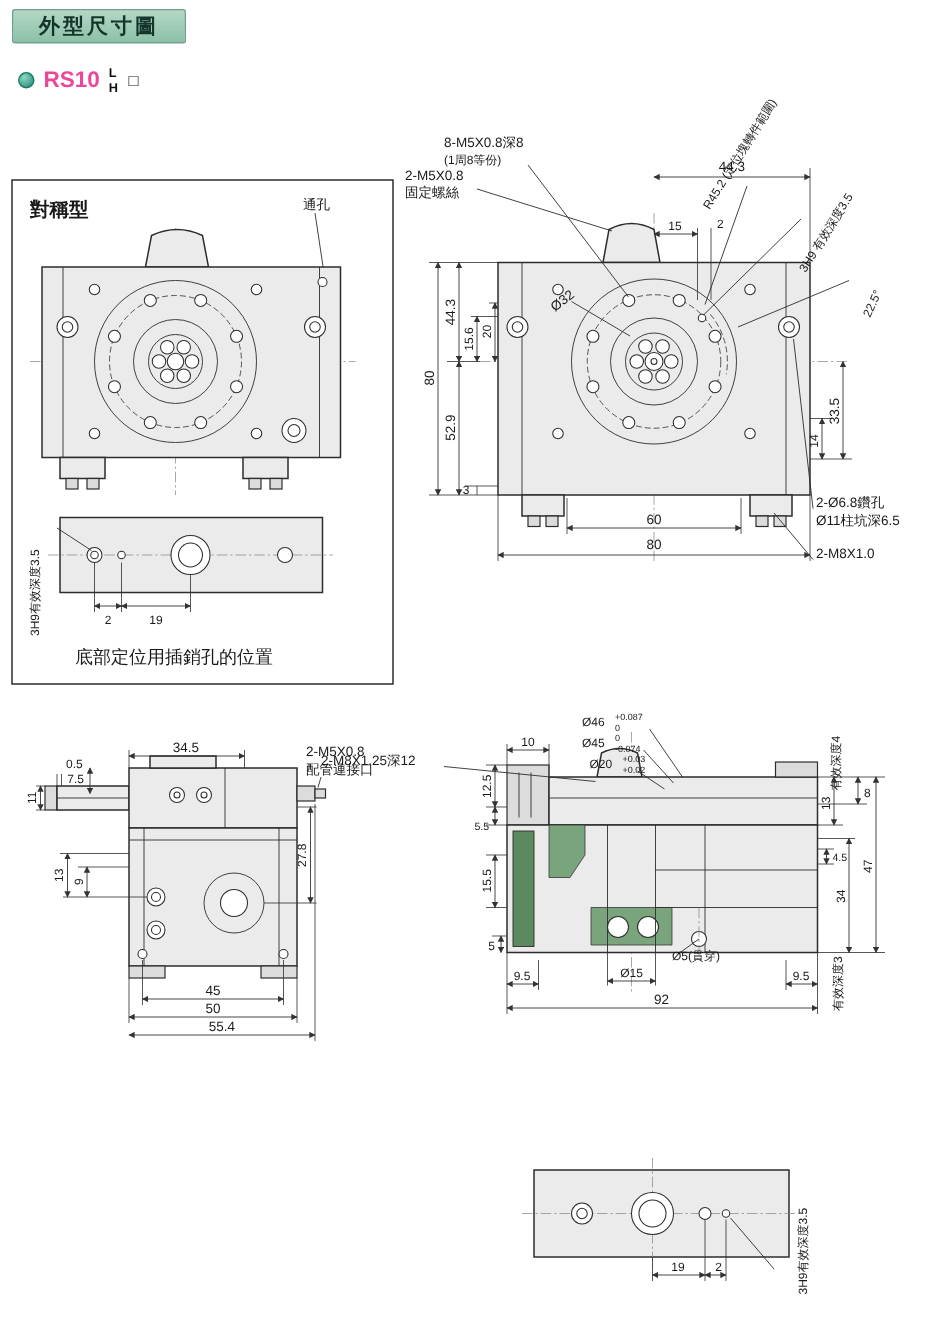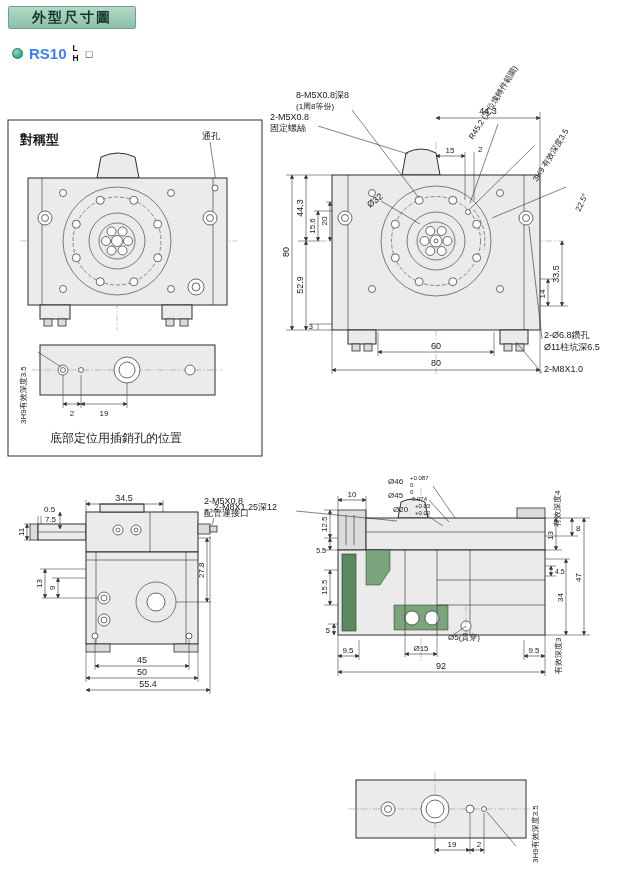--- a/index.html
+++ b/index.html
@@ -1,27 +1,27 @@
 <!DOCTYPE html>
 <html><head>
 <meta charset="utf-8">
 <style>
   * { margin:0; padding:0; box-sizing:border-box; }
   html,body { background:#ffffff; }
   body { width:620px; height:890px; font-family:"Liberation Sans","DejaVu Sans",sans-serif; }
   .page { position:relative; width:620px; height:890px; background:#fff; overflow:hidden; }
-  .banner { position:absolute; left:8px; top:6px; width:128px; height:23px;
+  .banner { position:absolute; left:8px; top:6px; width:116px; height:23px;
             background:linear-gradient(180deg,#b4d8c5,#8cc0a9);
             border:1px solid #6fa28c; border-radius:2px;
             display:flex; align-items:center; justify-content:center;
             font-weight:bold; font-size:14px; color:#14352a; letter-spacing:2px; }
   .model-row { position:absolute; left:12px; top:44px; display:flex; align-items:center; gap:6px; }
   .bullet { width:11px; height:11px; border-radius:50%;
             background:radial-gradient(circle at 35% 30%, #8ed6c2, #1f8a72); border:1px solid #157a64; }
-  .model-name { font-size:15px; font-weight:bold; color:#3b82f6; }
+  .model-name { font-size:15px; font-weight:bold; color:#ec4899; }
   .opt-stack { display:flex; flex-direction:column; font-size:8.5px; line-height:1.15; font-weight:bold; color:#111; }
   .opt-box { font-size:11px; color:#111; margin-left:1px; }
   .drawing { position:absolute; left:0; top:60px; }
   svg text { font-family:"Liberation Sans","DejaVu Sans",sans-serif; fill:#1a1a1a; }
   .t6{font-size:6px}.t7{font-size:7px}.t8{font-size:8px}.t9{font-size:9px}.t12{font-size:12px}.t13{font-size:13px;font-weight:bold}
   .lnt {stroke:#2d2d2d;stroke-width:.6;fill:none}
   .body{fill:#ebebeb;stroke:#2d2d2d;stroke-width:1}
   .body2{fill:#dcdcdc;stroke:#2d2d2d;stroke-width:.8}
   .white{fill:#ffffff;stroke:#2d2d2d;stroke-width:1}
   .hole{fill:#ffffff;stroke:#2d2d2d;stroke-width:.7}

